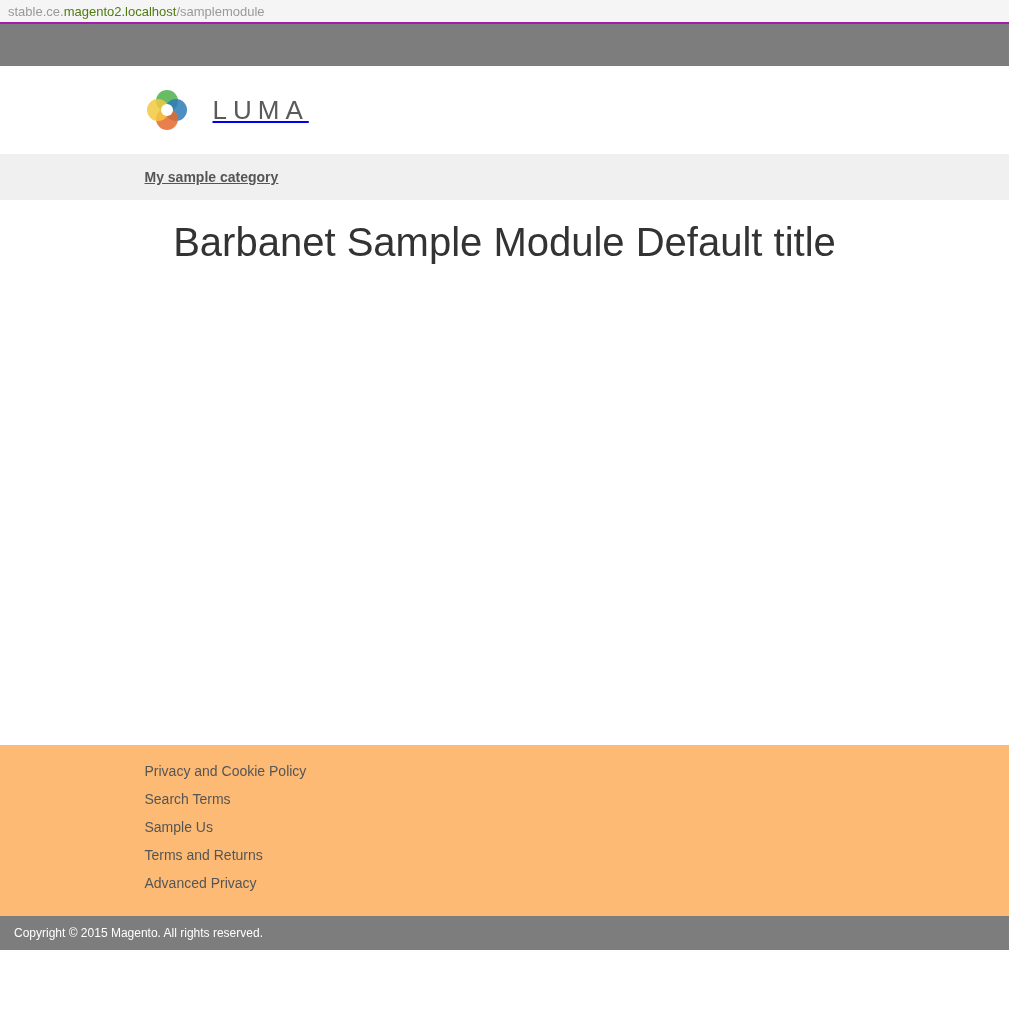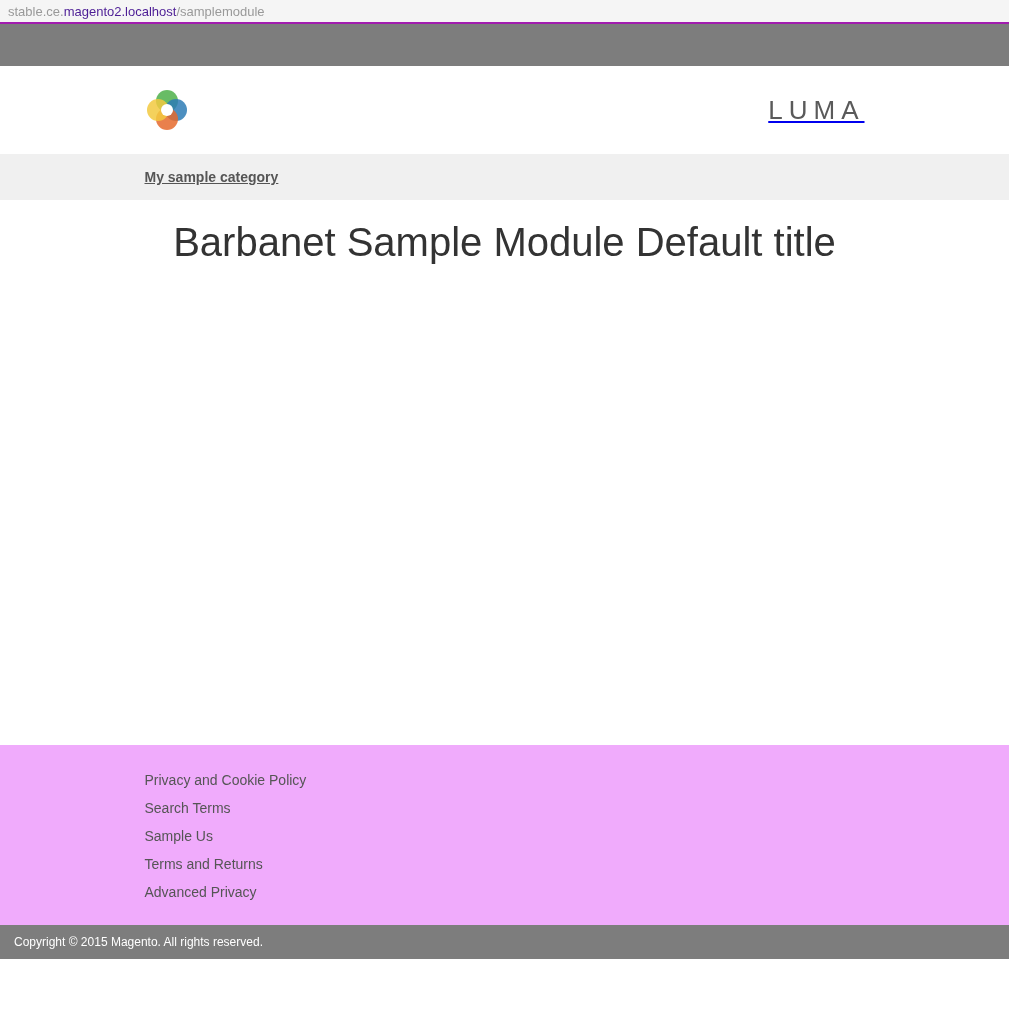--- a/index.html
+++ b/index.html
@@ -19,21 +19,21 @@
       font-size: 13px;
       color: #999;
       height: 24px;
       display: flex;
       align-items: center;
     }
     .url-bar .url-pre {
       color: #999;
     }
     .url-bar .url-main {
-      color: #4c1d95;
+      color: #4d7c0f;
     }
     .url-bar .url-path {
       color: #999;
     }
     .top-gray-bar {
       background: #7d7d7d;
       height: 42px;
       width: 100%;
     }
     .header {
@@ -42,22 +42,21 @@
     }
     .container {
       max-width: 760px;
       margin: 0 auto;
       padding: 0 20px;
       width: 100%;
     }
     .logo-wrap {
       display: flex;
       align-items: center;
-      gap: 16px;
-      justify-content: space-between;
+      gap: 24px;
     }
     .logo-mark {
       width: 44px;
       height: 44px;
       position: relative;
     }
     .logo-text {
       font-size: 26px;
       font-weight: 500;
       letter-spacing: 6px;
@@ -78,22 +77,22 @@
     }
     .page-title {
       font-size: 40px;
       font-weight: 300;
       color: #333;
     }
     .main-content {
       min-height: 470px;
     }
     .footer {
-      background: #f0abfc;
-      padding: 26px 0 24px 0;
+      background: #fdba74;
+      padding: 17px 0 24px 0;
     }
     .footer-links {
       list-style: none;
     }
     .footer-links li {
       margin-bottom: 10px;
     }
     .footer-links li:last-child {
       margin-bottom: 0;
     }

